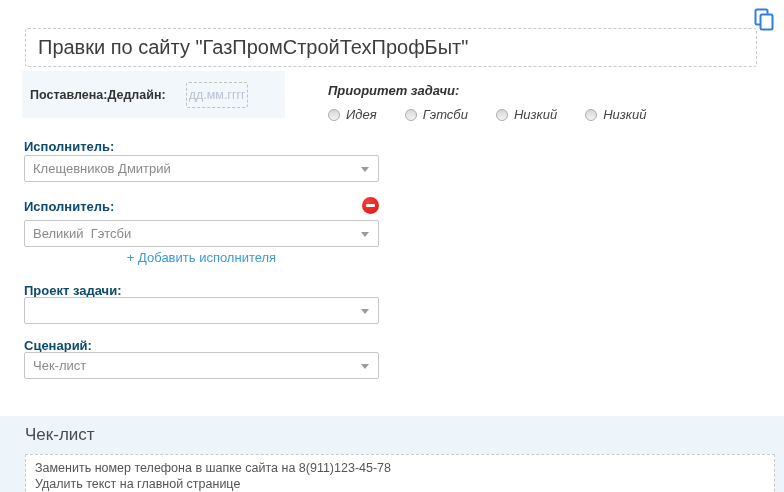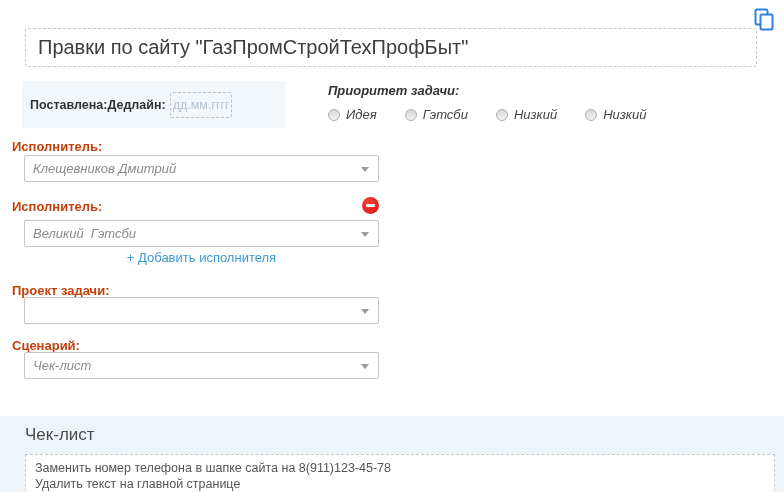--- a/index.html
+++ b/index.html
@@ -8,45 +8,45 @@
 
   
   .title-box { position:absolute; left:25px; top:28px; width:732px; height:39px;
     border:1px dashed #c9c9c9; border-radius:3px; box-sizing:border-box;
     display:flex; align-items:center; padding:0 40px 0 12px; background:#fff; }
   .title-text { font-size:20px; color:#3d3d3d; white-space:nowrap; overflow:hidden; }
   .copy-btn { position:absolute; right:9px; top:8px; width:22px; height:23px;
     background:none; border:none; padding:0; cursor:pointer; }
 
   
-  .dates-panel { position:absolute; left:22px; top:81px; width:263px; height:47px;
+  .dates-panel { position:absolute; left:22px; top:71px; width:263px; height:47px;
     background:#f1f7fb; display:flex; align-items:center; padding-left:8px; box-sizing:border-box; }
   .meta-label { font-weight:bold; font-size:12.5px; color:#333; white-space:nowrap; }
   .date-input { box-sizing:border-box; border:1px dashed #bfbfbf; background:transparent;
     border-radius:3px; font-size:12.5px; text-align:center; color:#999;
     height:26px; font-family:"Liberation Sans", sans-serif; outline:none; }
   .date-input.assigned { width:68px; margin:0 6px 0 4px; }
-  .date-input.deadline { width:62px; margin-left:4px; color:#15803d; }
+  .date-input.deadline { width:62px; margin-left:20px; color:#15803d; }
   .date-input::placeholder { color:#b8c2d2; opacity:1; }
 
   
   .priority { position:absolute; left:328px; top:83px;font-style:italic; }
   .priority-label { font-weight:bold; font-size:13px; color:#333; }
   .priority-options { display:flex; margin-top:9px; align-items:flex-end; }
   .radio-option { display:flex; align-items:center; margin-right:28px; font-size:13px;
     color:#444; cursor:pointer; }
   .radio-dot { width:12px; height:12px; border-radius:50%; border:1px solid #a8aeb4;
     background:linear-gradient(#d7d7d7,#f3f3f3); margin-right:6px; box-sizing:border-box; }
 
   
-  .field-label { position:absolute; left:12px; font-weight:bold; font-size:13px; color:#c2410c; }
+  .field-label { position:absolute; left:24px; font-weight:bold; font-size:13px; color:#0c4a6e; }
   .select { position:absolute; left:24px; width:355px; height:27px; border:1px solid #c6c6c6;
     border-radius:2px; background:#fff; box-sizing:border-box; display:flex; align-items:center;
     padding:0 24px 0 8px; font-size:13px; color:#8a8a8a; cursor:pointer; }
-  .select-value { white-space:pre; overflow:hidden;font-style:italic; }
+  .select-value { white-space:pre; overflow:hidden; }
   .caret { position:absolute; right:9px; top:11px; width:0; height:0;
     border-left:4px solid transparent; border-right:4px solid transparent;
     border-top:5px solid #9b9b9b; }
   .remove-btn { position:absolute; left:362px; top:197px; width:17px; height:17px;
     border-radius:50%; background:radial-gradient(circle at 35% 30%, #f4403a, #dd1212);
     border:none; padding:0; cursor:pointer; }
   .remove-btn .bar { position:absolute; left:4px; top:7px; width:9px; height:3px;
     background:#fff; border-radius:1px; }
   .add-link { position:absolute; left:24px; top:250px; width:355px; text-align:center;
     font-size:13px; color:#3e9ad2; text-decoration:none; cursor:pointer; }

